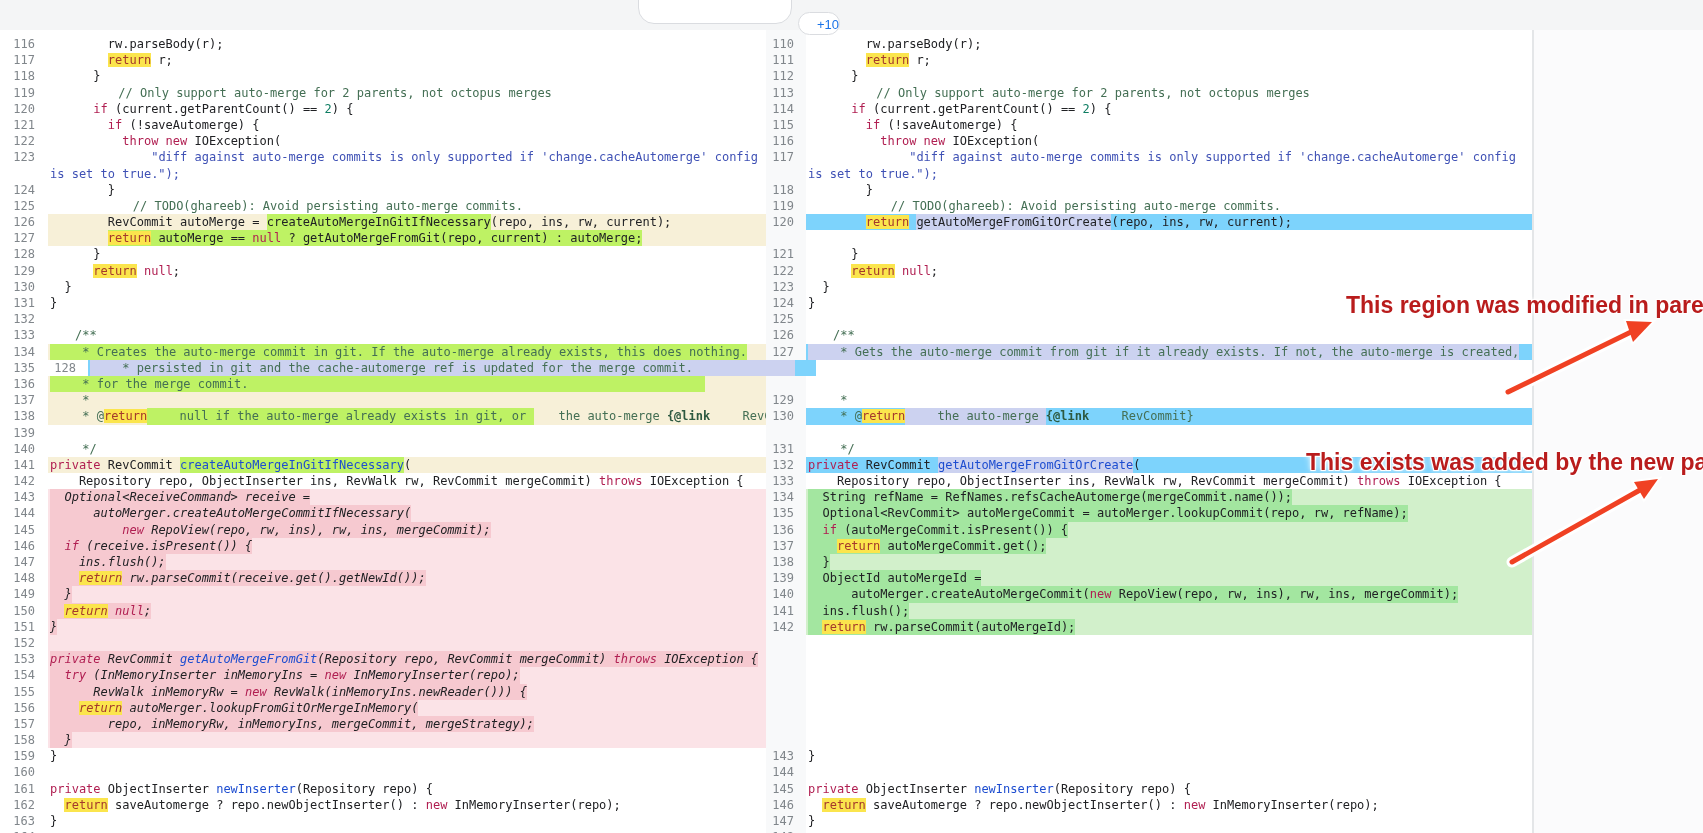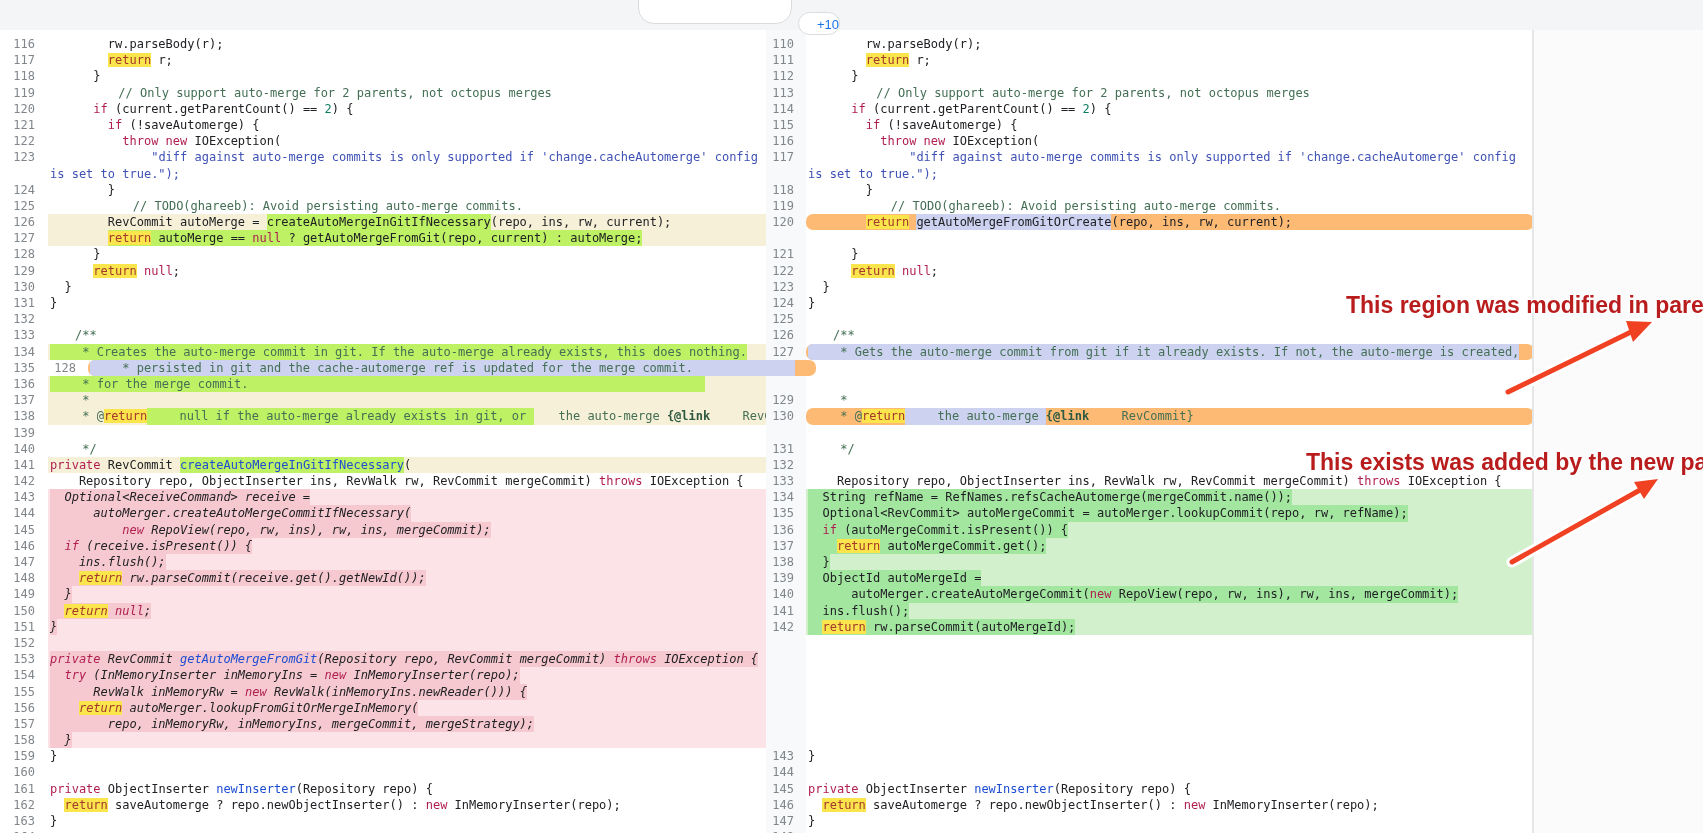--- a/index.html
+++ b/index.html
@@ -11,21 +11,21 @@
   #rows{position:absolute;left:0;top:30px;width:1534px;padding-top:6px;}
   .row{display:flex;height:16.2px;align-items:flex-start;}
   .row.wrap{height:32.4px;}
   .ln{flex:none;width:35px;padding-right:13px;text-align:right;color:#80868b;line-height:16.2px;}
   .lcode{flex:none;width:716px;padding-left:2px;line-height:16.2px;white-space:pre;overflow:hidden;height:100%;}
   .rln{flex:none;width:28px;padding-right:12px;text-align:right;color:#80868b;line-height:16.2px;}
   .rcode{flex:none;width:726px;padding-left:2px;line-height:16.2px;white-space:pre;overflow:hidden;height:100%;}
   .row.wrap .lcode,.row.wrap .rcode{white-space:pre-wrap;}
   #divider{position:absolute;left:1532px;top:30px;width:2px;height:803px;background:#e4e6e8;}
   
-  .bg-cream{background:#f7f0d8;} .bg-lav{background:#fdba74;border-radius:7px;}
+  .bg-cream{background:#f7f0d8;} .bg-lav{background:#7dd3fc;}
   .bg-pink{background:#fbe3e7;font-style:italic;} .bg-green{background:#d2f0cb;}
   
   .dk{display:inline-block;vertical-align:top;}
   .dk-cream{background:#bef264;} .dk-lav{background:#ccd2f0;}
   .dk-pink{background:#f6c9d0;} .dk-green{background:#a3e6a0;}
   
   .tk-t{color:#202124;}
   .tk-k{color:#b01e51;}
   .tk-m{color:#1d4dd0;}
   .tk-s{color:#3f51b5;}
@@ -202,20 +202,21 @@
       <div class="row">
         <div class="ln">140</div>
         <div class="lcode"><span class="tk-c"> */</span></div>
         <div class="rln">131</div>
         <div class="rcode"><span class="tk-c"> */</span></div>
       </div>
       <div class="row">
         <div class="ln">141</div>
         <div class="lcode bg-cream"><span class="tk-k">private</span><span class="tk-t"> RevCommit </span><span class="dk dk-cream"><span class="tk-m">createAutoMergeInGitIfNecessary</span></span><span class="tk-t">(</span></div>
         <div class="rln">132</div>
+        <div class="rcode bg-lav"><span class="tk-k">private</span><span class="tk-t"> RevCommit </span><span class="dk dk-lav"><span class="tk-m">getAutoMergeFromGitOrCreate</span></span><span class="tk-t">(</span></div>
       </div>
       <div class="row">
         <div class="ln">142</div>
         <div class="lcode"><span class="tk-t">    Repository repo, ObjectInserter ins, RevWalk rw, RevCommit mergeCommit) </span><span class="tk-k">throws</span><span class="tk-t"> IOException {</span></div>
         <div class="rln">133</div>
         <div class="rcode"><span class="tk-t">    Repository repo, ObjectInserter ins, RevWalk rw, RevCommit mergeCommit) </span><span class="tk-k">throws</span><span class="tk-t"> IOException {</span></div>
       </div>
       <div class="row">
         <div class="ln">143</div>
         <div class="lcode bg-pink"><span class="dk dk-pink"><span class="tk-t">  Optional&lt;ReceiveCommand&gt; receive =</span></span></div>

